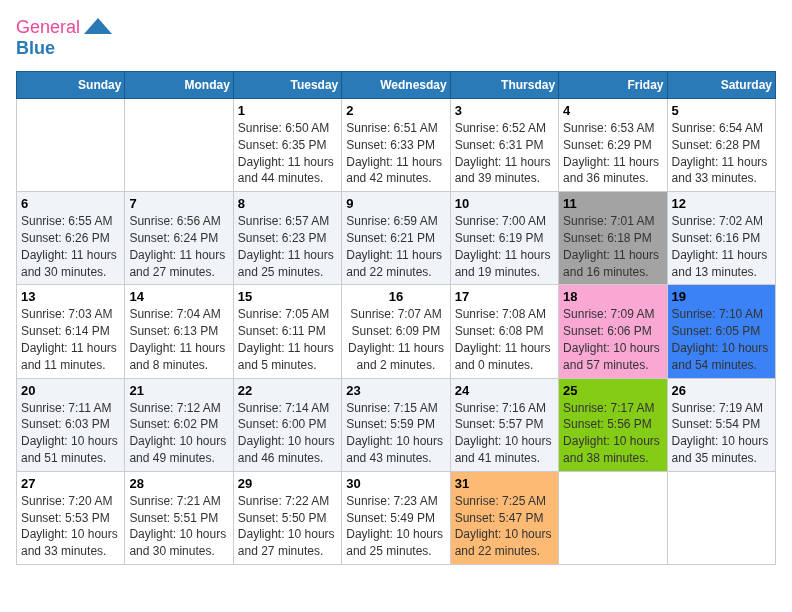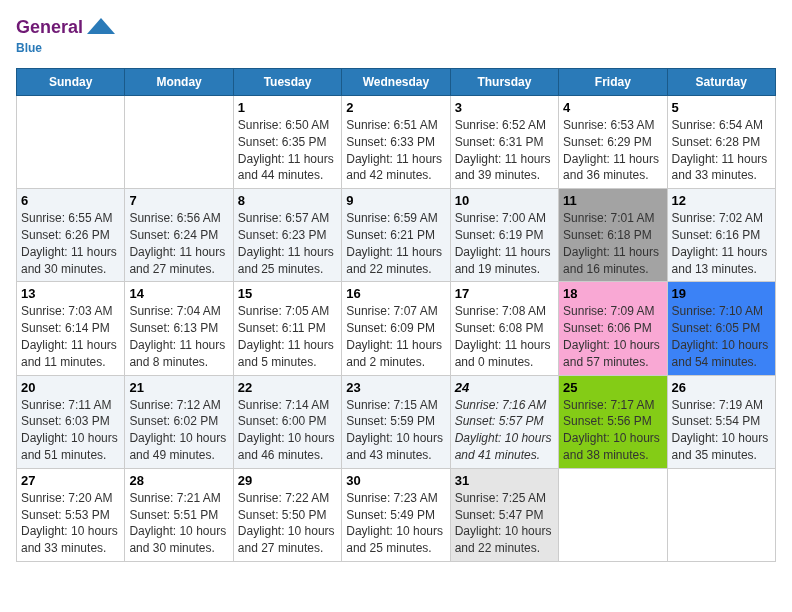--- a/index.html
+++ b/index.html
@@ -39,22 +39,22 @@
       color: #555;
     }
     .calendar {
       width: 100%;
       border-collapse: collapse;
       font-size: 11px;
     }
     .calendar th {
       background-color: #2a7ab8;
       color: white;
-      padding: 6px 16px;
-      text-align: center;
+      padding: 6px 3px;
+      text-align: right;
       font-size: 12px;
       font-weight: bold;
       border: 1px solid #1a5a8a;
     }
     .calendar td {
       border: 1px solid #ccc;
       vertical-align: top;
       padding: 4px;
       min-height: 80px;
       width: 107px;
@@ -81,27 +81,27 @@
     .calendar thead tr th {
       background-color: #2a7ab8;
     }
   </style>
 </head>
 <body>
 
 <div class="header">
   <div class="logo">
     <div class="logo-row">
-      <span style="font-size:18px;font-weight:bold;color:#701a75;">General</span>
+      <span style="font-size:18px;font-weight:normal;color:#ec4899;">General</span>
       <svg width="28" height="22" viewBox="0 0 28 22" style="margin-left:2px;">
         <polygon points="14,2 28,18 0,18" fill="#2a7ab8"></polygon>
       </svg>
     </div>
     <div>
-      <span style="font-size:12px;font-weight:bold;color:#2a7ab8;">Blue</span>
+      <span style="font-size:18px;font-weight:bold;color:#2a7ab8;">Blue</span>
     </div>
   </div>
   <div class="title-area">
     <div class="month-title"></div>
     <div class="location"></div>
   </div>
 </div>
 
 <table class="calendar">
   <thead>
@@ -176,21 +176,21 @@
           <div class="day-info">Sunrise: 7:03 AM<br>Sunset: 6:14 PM<br>Daylight: 11 hours and 11 minutes.</div>
         </td>
         <td style="background-color: rgb(255, 255, 255);">
           <div class="day-num">14</div>
           <div class="day-info">Sunrise: 7:04 AM<br>Sunset: 6:13 PM<br>Daylight: 11 hours and 8 minutes.</div>
         </td>
         <td style="background-color: rgb(255, 255, 255);">
           <div class="day-num">15</div>
           <div class="day-info">Sunrise: 7:05 AM<br>Sunset: 6:11 PM<br>Daylight: 11 hours and 5 minutes.</div>
         </td>
-        <td style="background-color: rgb(255, 255, 255);">
+        <td style="background-color: rgb(255, 255, 255); text-align: center;">
           <div class="day-num">16</div>
           <div class="day-info">Sunrise: 7:07 AM<br>Sunset: 6:09 PM<br>Daylight: 11 hours and 2 minutes.</div>
         </td>
         <td style="background-color: rgb(255, 255, 255);">
           <div class="day-num">17</div>
           <div class="day-info">Sunrise: 7:08 AM<br>Sunset: 6:08 PM<br>Daylight: 11 hours and 0 minutes.</div>
         </td>
         <td style="background-color: #f9a8d4;">
           <div class="day-num">18</div>
           <div class="day-info">Sunrise: 7:09 AM<br>Sunset: 6:06 PM<br>Daylight: 10 hours and 57 minutes.</div>
@@ -210,21 +210,21 @@
           <div class="day-info">Sunrise: 7:12 AM<br>Sunset: 6:02 PM<br>Daylight: 10 hours and 49 minutes.</div>
         </td>
         <td style="background-color: rgb(240, 244, 248);">
           <div class="day-num">22</div>
           <div class="day-info">Sunrise: 7:14 AM<br>Sunset: 6:00 PM<br>Daylight: 10 hours and 46 minutes.</div>
         </td>
         <td style="background-color: rgb(240, 244, 248);">
           <div class="day-num">23</div>
           <div class="day-info">Sunrise: 7:15 AM<br>Sunset: 5:59 PM<br>Daylight: 10 hours and 43 minutes.</div>
         </td>
-        <td style="background-color: rgb(240, 244, 248); font-style: italic;">
+        <td style="background-color: rgb(240, 244, 248);">
           <div class="day-num">24</div>
           <div class="day-info">Sunrise: 7:16 AM<br>Sunset: 5:57 PM<br>Daylight: 10 hours and 41 minutes.</div>
         </td>
         <td style="background-color: #84cc16; margin-top: 31px;">
           <div class="day-num">25</div>
           <div class="day-info">Sunrise: 7:17 AM<br>Sunset: 5:56 PM<br>Daylight: 10 hours and 38 minutes.</div>
         </td>
         <td style="background-color: rgb(240, 244, 248);">
           <div class="day-num">26</div>
           <div class="day-info">Sunrise: 7:19 AM<br>Sunset: 5:54 PM<br>Daylight: 10 hours and 35 minutes.</div>
@@ -240,21 +240,21 @@
           <div class="day-info">Sunrise: 7:21 AM<br>Sunset: 5:51 PM<br>Daylight: 10 hours and 30 minutes.</div>
         </td>
         <td style="background-color: rgb(255, 255, 255);">
           <div class="day-num">29</div>
           <div class="day-info">Sunrise: 7:22 AM<br>Sunset: 5:50 PM<br>Daylight: 10 hours and 27 minutes.</div>
         </td>
         <td style="background-color: rgb(255, 255, 255);">
           <div class="day-num">30</div>
           <div class="day-info">Sunrise: 7:23 AM<br>Sunset: 5:49 PM<br>Daylight: 10 hours and 25 minutes.</div>
         </td>
-        <td style="background-color: #e5e5e5;">
+        <td style="background-color: #fdba74;">
           <div class="day-num">31</div>
           <div class="day-info">Sunrise: 7:25 AM<br>Sunset: 5:47 PM<br>Daylight: 10 hours and 22 minutes.</div>
         </td>
         <td class="empty-cell"></td>
         <td class="empty-cell"></td>
       </tr>
     </tbody>
 </table>
 
 </body></html>

